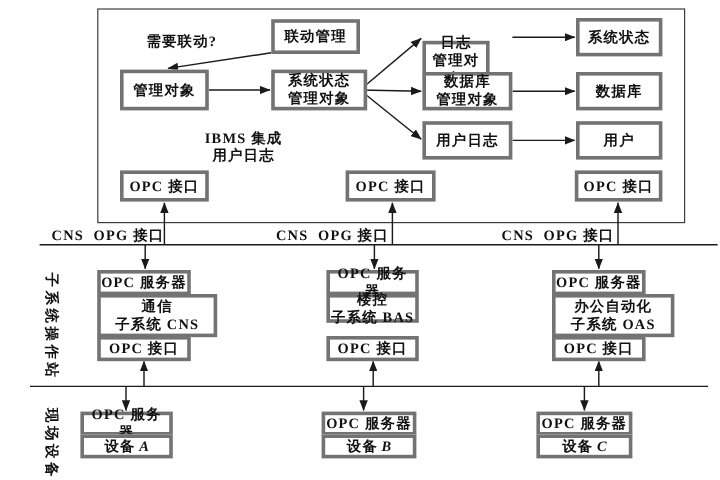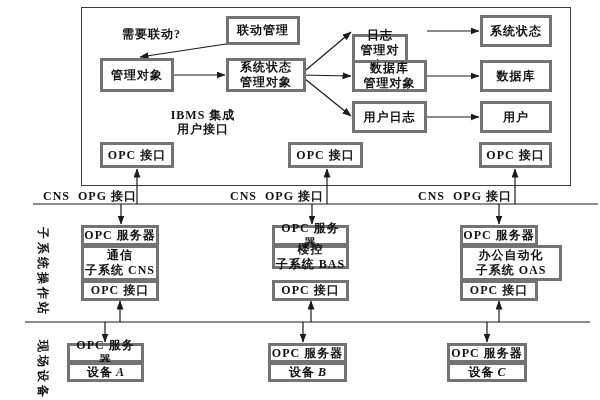--- a/index.html
+++ b/index.html
@@ -68,21 +68,21 @@
       <line x1="499" y1="322" x2="499" y2="301" marker-end="url(#ah)"></line>
 
       <line x1="105" y1="322" x2="105" y2="342" marker-end="url(#ah)"></line>
       <line x1="303" y1="322" x2="303" y2="342" marker-end="url(#ah)"></line>
       <line x1="487" y1="322" x2="487" y2="342" marker-end="url(#ah)"></line>
     </g>
   </svg>
 
   <div class="freelabel" style="left:122px;top:27px;">需要联动?</div>
   <div class="freelabel" style="left:160px;top:108px;width:86px;white-space:pre-line;">IBMS 集成
-用户接口</div>
+用户日志</div>
 
   <div class="box" style="left:226px;top:16px;width:74px;height:29px;">联动管理</div>
   <div class="box" style="left:100px;top:58px;width:74px;height:34px;">管理对象</div>
   <div class="box" style="left:226px;top:58px;width:80px;height:34px;">系统状态
 管理对象</div>
   <div class="box" style="left:352px;top:15px;width:56px;height:32px;margin-top:19px;">日志
 管理对象</div>
   <div class="box" style="left:480px;top:15px;width:72px;height:32px;">系统状态</div>
   <div class="box" style="left:352px;top:60px;width:75px;height:32px;">数据库
 管理对象</div>
@@ -94,21 +94,21 @@
   <div class="box" style="left:479px;top:142px;width:73px;height:26px;">OPC 接口</div>
 
   <div class="freelabel" style="left:43px;top:189px;">CNS  OPG 接口</div>
   <div class="freelabel" style="left:230px;top:189px;">CNS  OPG 接口</div>
   <div class="freelabel" style="left:418px;top:189px;">CNS  OPG 接口</div>
 
   <div class="vlabel" style="left:34px;top:227px;height:78px;">子系统操作站</div>
   <div class="vlabel" style="left:34px;top:340px;height:52px;">现场设备</div>
 
   <div class="box" style="left:81px;top:225px;width:78px;height:21px;">OPC 服务器</div>
-  <div class="box" style="left:81px;top:245px;width:78px;height:36px;">通信
+  <div class="box" style="left:81px;top:245px;width:100px;height:36px;">通信
 子系统 CNS</div>
   <div class="box" style="left:81px;top:280px;width:78px;height:21px;">OPC 接口</div>
 
   <div class="box" style="left:272px;top:225px;width:77px;height:21px;">OPC 服务器</div>
   <div class="box" style="left:272px;top:245px;width:77px;height:24px;">楼控
 子系统 BAS</div>
   <div class="box" style="left:272px;top:280px;width:77px;height:21px;">OPC 接口</div>
 
   <div class="box" style="left:460px;top:225px;width:78px;height:21px;">OPC 服务器</div>
   <div class="box" style="left:460px;top:245px;width:102px;height:36px;">办公自动化

